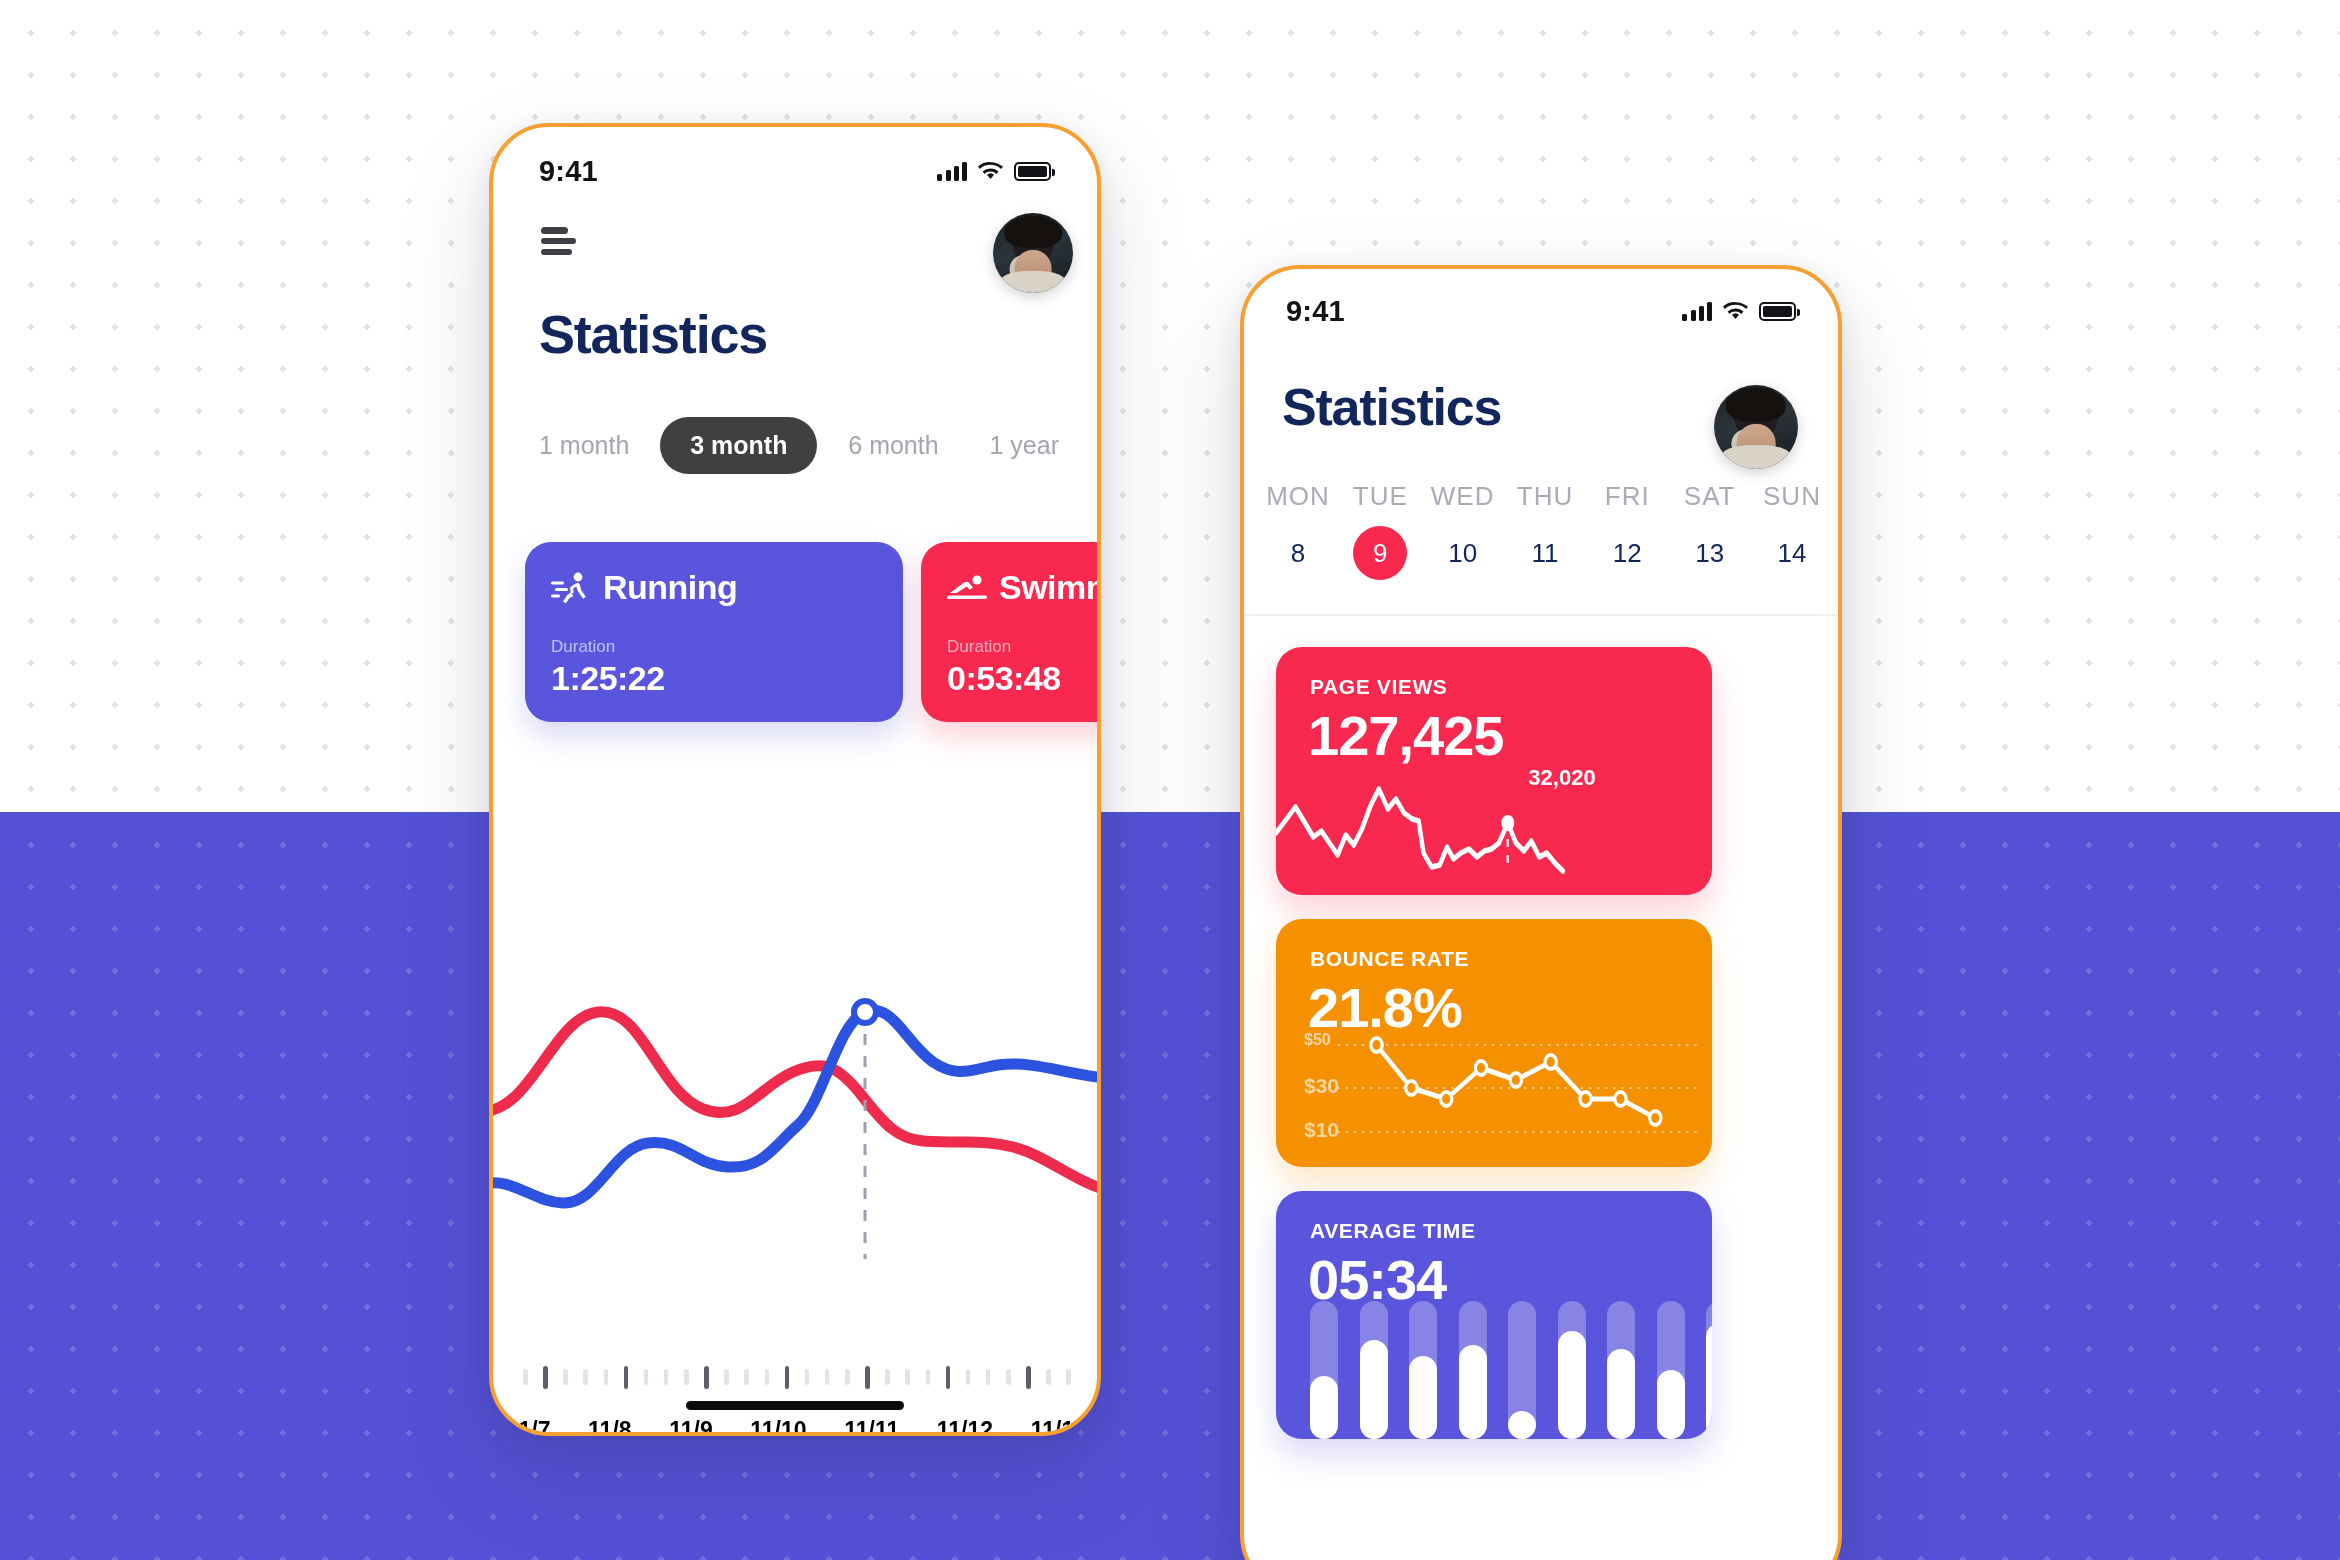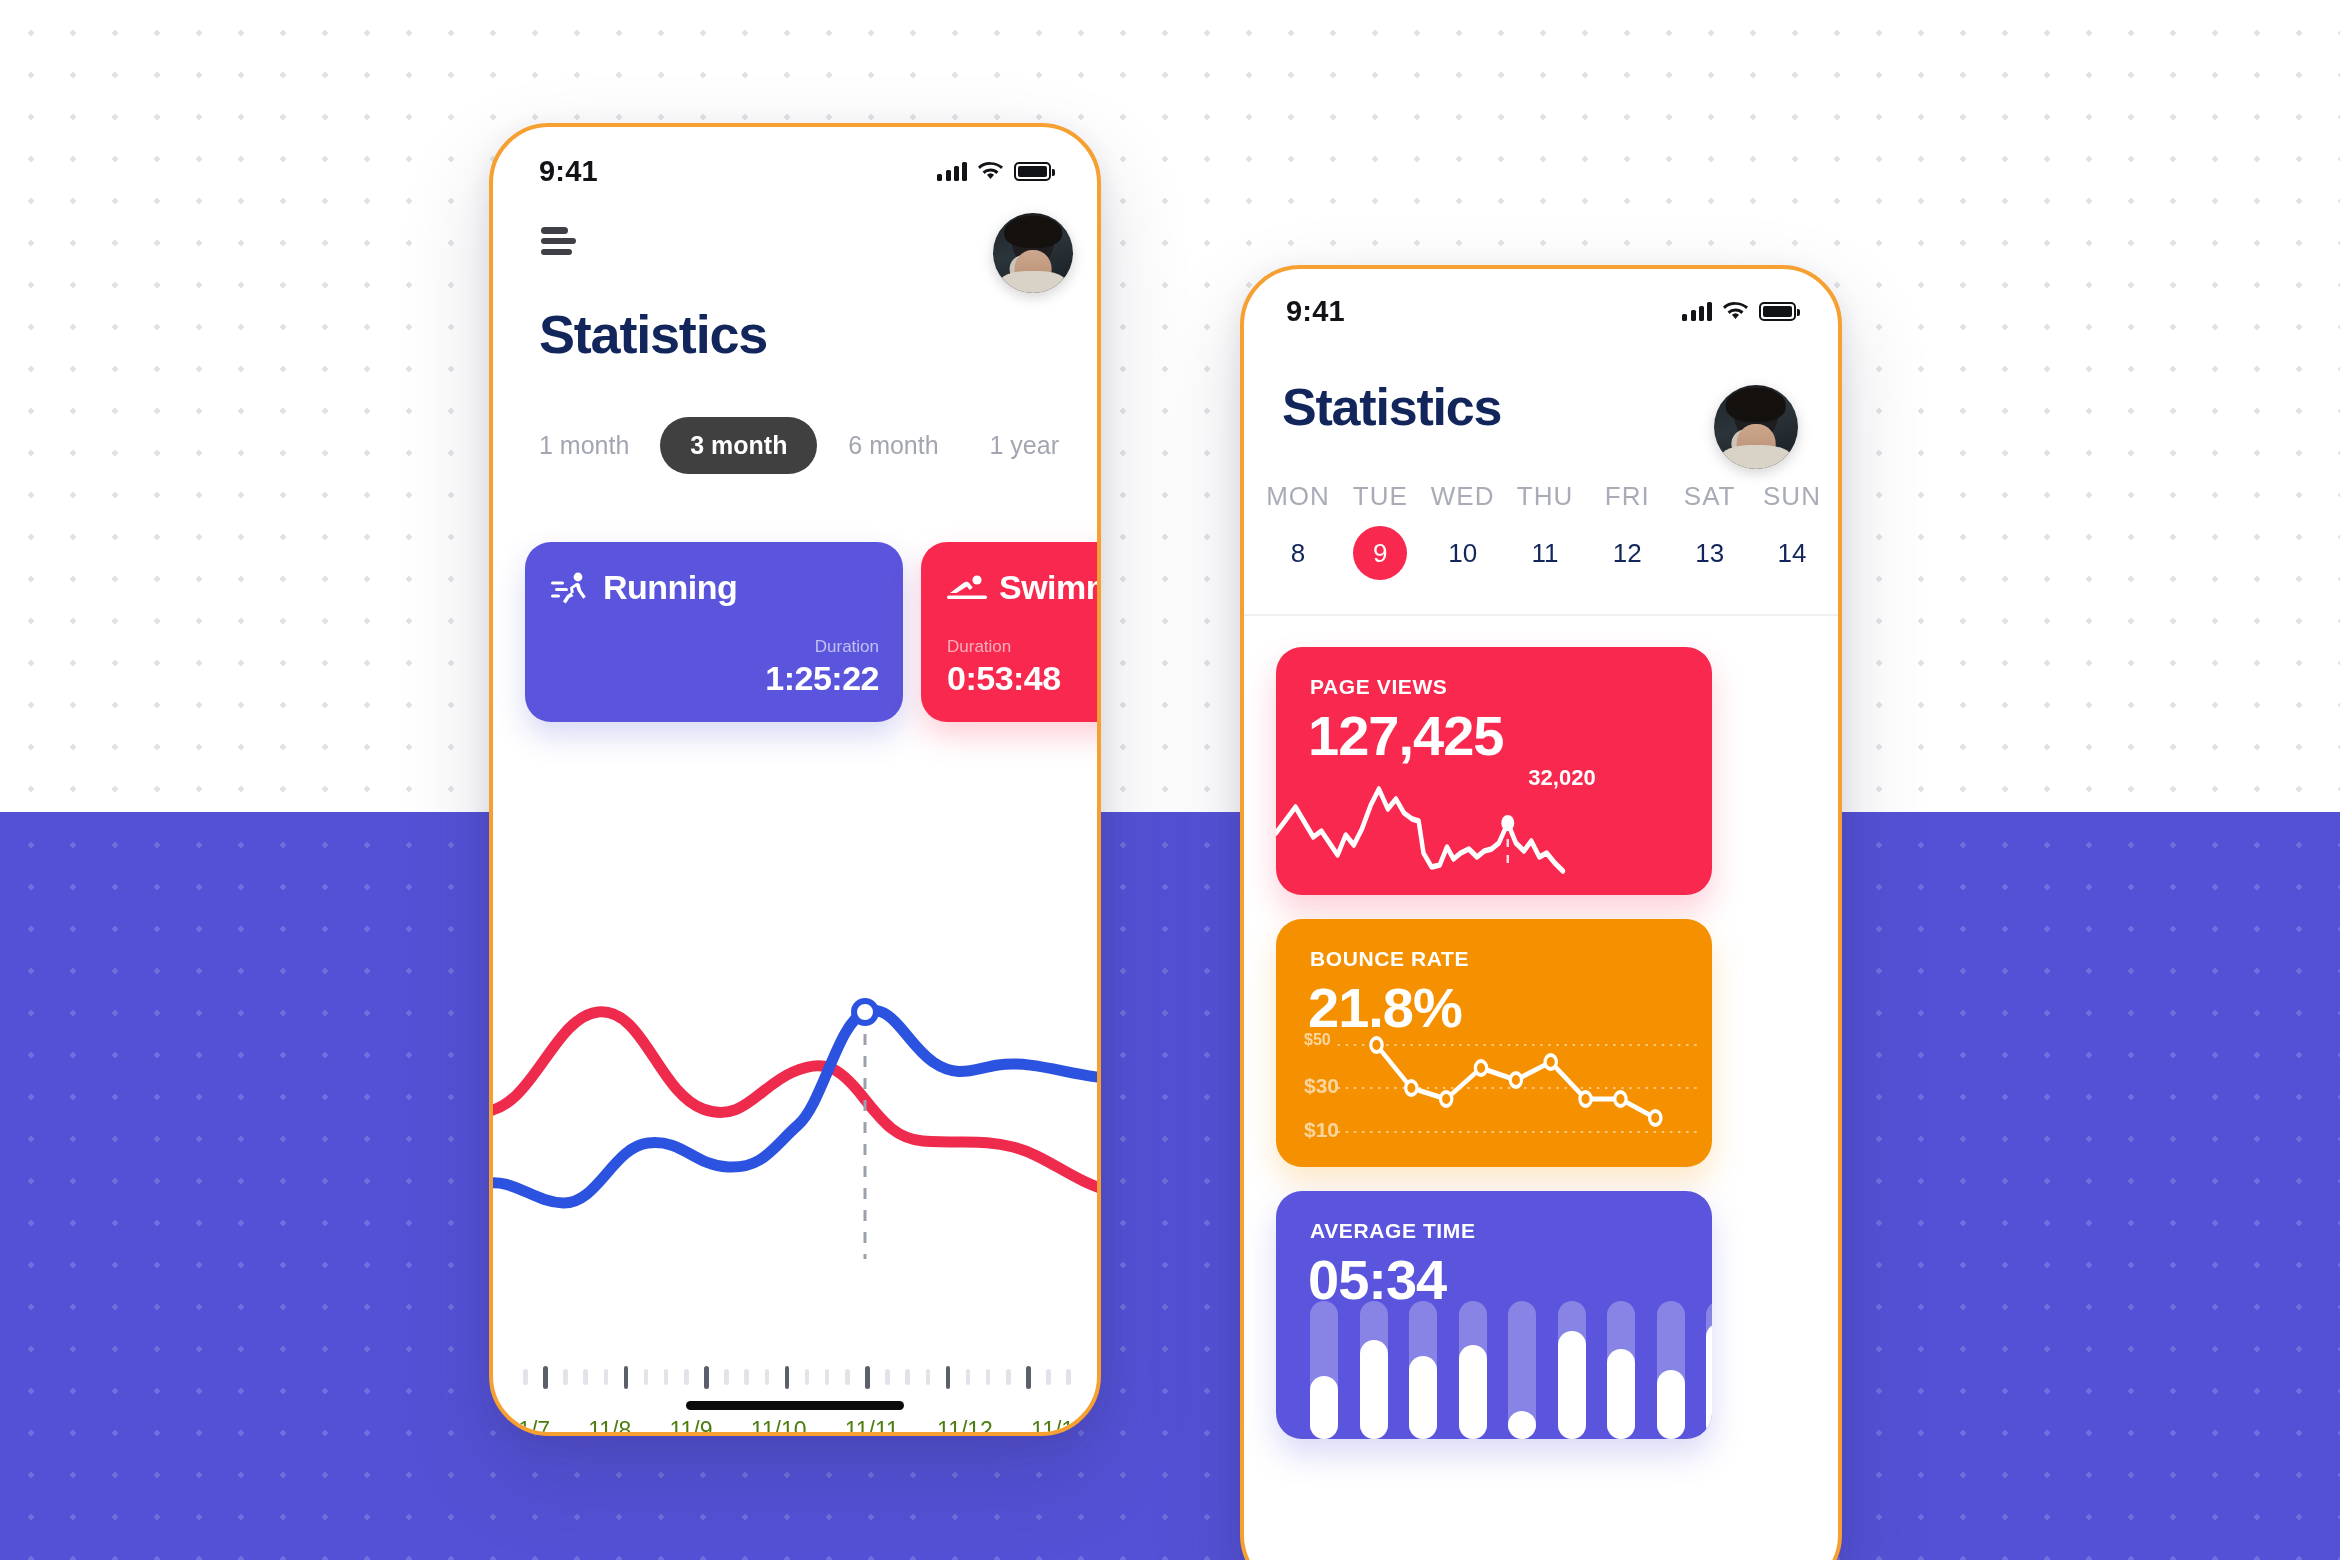--- a/index.html
+++ b/index.html
@@ -125,21 +125,21 @@
   .act-card { border-radius:26px; padding:26px 24px 24px 26px; color:#fff; }
   #card-running {
     width:378px; background:#5A55DC;
     display:flex; gap:18px;
     box-shadow:0 14px 30px rgba(84,81,214,.22);
   }
   #card-swimming {
     width:300px; background:#F8284E;
     box-shadow:0 14px 30px rgba(248,40,78,.22);
   }
-  .act-left { flex:1;text-align:right; }
+  .act-left { flex:1; }
   .act-head { display:flex; align-items:center; gap:12px; }
   .act-icon { width:40px; height:34px; flex:none; }
   .act-name { font-size:34px; font-weight:bold; letter-spacing:-.5px; white-space:nowrap; }
   .act-dur-label { font-size:17px; color:rgba(255,255,255,.62); margin-top:30px; }
   .act-dur-value { font-size:34px; font-weight:bold; margin-top:2px; letter-spacing:-.5px; }
   .act-stats { display:flex; flex-direction:column; gap:16px; padding-top:4px; }
   .act-stat { display:flex; align-items:baseline; gap:12px; justify-content:flex-end; }
   .act-stat-label { font-size:21px; color:rgba(255,255,255,.62); }
   .act-stat-value { font-size:29px; font-weight:bold; min-width:62px; text-align:right; }
 
@@ -149,21 +149,21 @@
   
   #ruler {
     position:absolute; left:30px; top:1236px; width:548px; height:28px;
     display:flex; align-items:center; justify-content:space-between;
   }
   #ruler i { display:block; width:4.5px; height:16px; background:#E2E3E8; border-radius:3px; }
   #ruler i.major { height:23px; background:#5B5F6A; }
   #dates {
     position:absolute; left:14px; top:1290px; width:580px;
     display:flex; justify-content:space-between;
-    font-size:23px; font-weight:normal; color:#4d7c0f;align-items:center;
+    font-size:23px; font-weight:bold; color:#000000;align-items:center;
   }
   #home-indicator {
     position:absolute; left:50%; transform:translateX(-50%); bottom:22px;
     width:218px; height:9px; background:#0B0B0C; border-radius:6px;
   }
 
   
   #title-right {
     position:absolute; left:38px; top:108px;
     font-size:52px; font-weight:bold; color:#13265C; letter-spacing:-1.2px;

